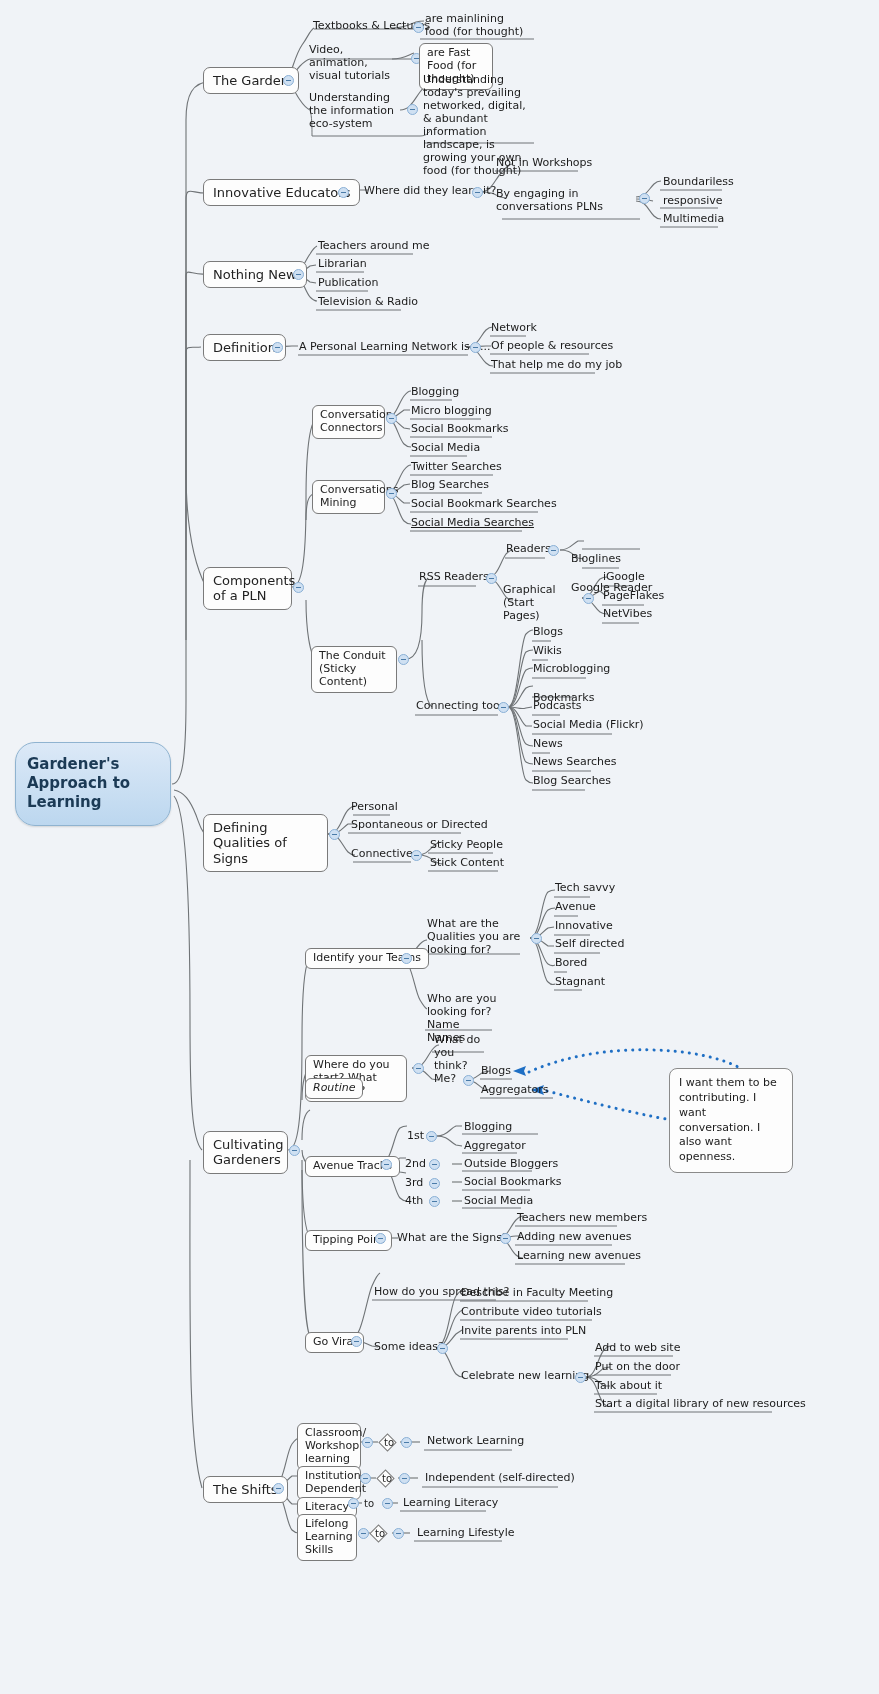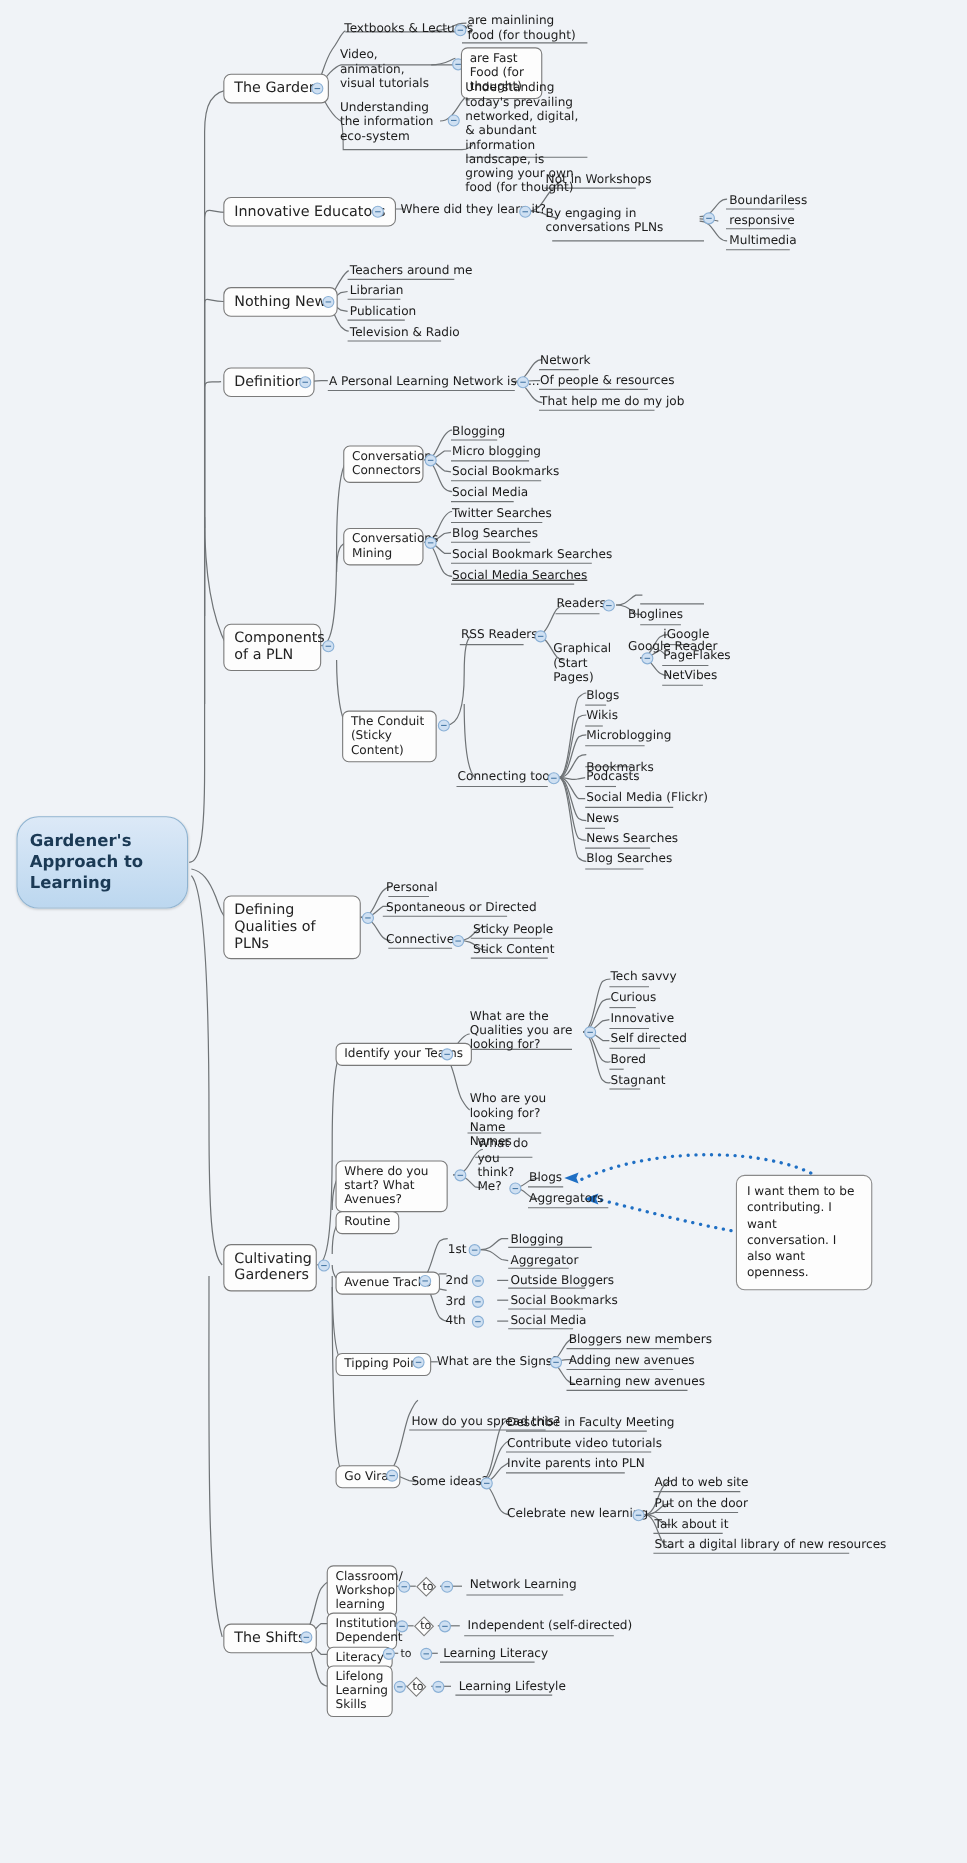--- a/index.html
+++ b/index.html
@@ -433,53 +433,53 @@
   <div class="node leaf" style="left:530px; top:626px;">Blogs</div>
   <div class="node leaf" style="left:530px; top:645px;">Wikis</div>
   <div class="node leaf" style="left:530px; top:663px;">Microblogging</div>
   <div class="node leaf" style="left:530px; top:682px;margin-top:10px;">Bookmarks</div>
   <div class="node leaf" style="left:530px; top:700px;">Podcasts</div>
   <div class="node leaf" style="left:530px; top:719px;">Social Media (Flickr)</div>
   <div class="node leaf" style="left:530px; top:738px;">News</div>
   <div class="node leaf" style="left:530px; top:756px;">News Searches</div>
   <div class="node leaf" style="left:530px; top:775px;">Blog Searches</div>
 
-  <div class="node boxed" style="left:203px; top:814px; width:125px;">Defining Qualities of PLNs</div>
+  <div class="node boxed" style="left:203px; top:814px; width:125px;">Defining Qualities of Signs</div>
   <div class="handle" style="left:329px; top:829px;"></div>
   <div class="node leaf" style="left:348px; top:801px;">Personal</div>
   <div class="node leaf" style="left:348px; top:819px;">Spontaneous or Directed</div>
   <div class="node leaf" style="left:348px; top:848px;">Connective</div>
   <div class="handle" style="left:411px; top:850px;"></div>
   <div class="node leaf" style="left:427px; top:839px;">Sticky People</div>
   <div class="node leaf" style="left:427px; top:857px;">Stick Content</div>
 
   <div class="node boxed" style="left:203px; top:1131px; width:85px;">Cultivating Gardeners</div>
   <div class="handle" style="left:289px; top:1145px;"></div>
 
   <div class="node boxed small" style="left:305px; top:948px;">Identify your Teams</div>
   <div class="handle" style="left:401px; top:953px;"></div>
   <div class="node leaf" style="left:424px; top:918px; width:100px;">What are the Qualities you are looking for?</div>
   <div class="handle" style="left:531px; top:933px;"></div>
   <div class="node leaf" style="left:552px; top:882px;">Tech savvy</div>
-  <div class="node leaf" style="left:552px; top:901px;">Curious</div>
+  <div class="node leaf" style="left:552px; top:901px;">Avenue</div>
   <div class="node leaf" style="left:552px; top:920px;">Innovative</div>
   <div class="node leaf" style="left:552px; top:938px;">Self directed</div>
   <div class="node leaf" style="left:552px; top:957px;">Bored</div>
   <div class="node leaf" style="left:552px; top:976px;">Stagnant</div>
   <div class="node leaf" style="left:424px; top:993px; width:78px;">Who are you looking for? Name Names</div>
 
   <div class="node boxed small" style="left:305px; top:1055px; width:102px;">Where do you start? What Avenues?</div>
   <div class="handle" style="left:413px; top:1063px;"></div>
   <div class="node leaf" style="left:431px; top:1034px; width:58px;">What do you think?</div>
   <div class="node leaf" style="left:431px; top:1073px;">Me?</div>
   <div class="handle" style="left:463px; top:1075px;"></div>
   <div class="node leaf" style="left:478px; top:1065px;">Blogs</div>
   <div class="node leaf" style="left:478px; top:1084px;">Aggregators</div>
 
-  <div class="node boxed small" style="left:305px; top:1101px;">Routine</div>
+  <div class="node boxed small" style="left:305px; top:1078px;font-style:italic;">Routine</div>
 
   <div class="node boxed small" style="left:305px; top:1156px;">Avenue Tracks</div>
   <div class="handle" style="left:381px; top:1159px;"></div>
   <div class="node leaf" style="left:404px; top:1130px;">1st</div>
   <div class="handle" style="left:426px; top:1131px;"></div>
   <div class="node leaf" style="left:461px; top:1121px;">Blogging</div>
   <div class="node leaf" style="left:461px; top:1140px;">Aggregator</div>
   <div class="node leaf" style="left:402px; top:1158px;">2nd</div>
   <div class="handle" style="left:429px; top:1159px;"></div>
   <div class="node leaf" style="left:461px; top:1158px;">Outside Bloggers</div>
@@ -487,21 +487,21 @@
   <div class="handle" style="left:429px; top:1178px;"></div>
   <div class="node leaf" style="left:461px; top:1176px;">Social Bookmarks</div>
   <div class="node leaf" style="left:402px; top:1195px;">4th</div>
   <div class="handle" style="left:429px; top:1196px;"></div>
   <div class="node leaf" style="left:461px; top:1195px;">Social Media</div>
 
   <div class="node boxed small" style="left:305px; top:1230px;">Tipping Point</div>
   <div class="handle" style="left:375px; top:1233px;"></div>
   <div class="node leaf" style="left:394px; top:1232px;">What are the Signs?</div>
   <div class="handle" style="left:500px; top:1233px;"></div>
-  <div class="node leaf" style="left:514px; top:1212px;">Bloggers new members</div>
+  <div class="node leaf" style="left:514px; top:1212px;">Teachers new members</div>
   <div class="node leaf" style="left:514px; top:1231px;">Adding new avenues</div>
   <div class="node leaf" style="left:514px; top:1250px;">Learning new avenues</div>
 
   <div class="node boxed small" style="left:305px; top:1332px;">Go Viral</div>
   <div class="handle" style="left:351px; top:1336px;"></div>
   <div class="node leaf" style="left:371px; top:1286px;">How do you spread this?</div>
   <div class="node leaf" style="left:371px; top:1341px;">Some ideas?</div>
   <div class="handle" style="left:437px; top:1343px;"></div>
   <div class="node leaf" style="left:458px; top:1287px;">Describe in Faculty Meeting</div>
   <div class="node leaf" style="left:458px; top:1306px;">Contribute video tutorials</div>

